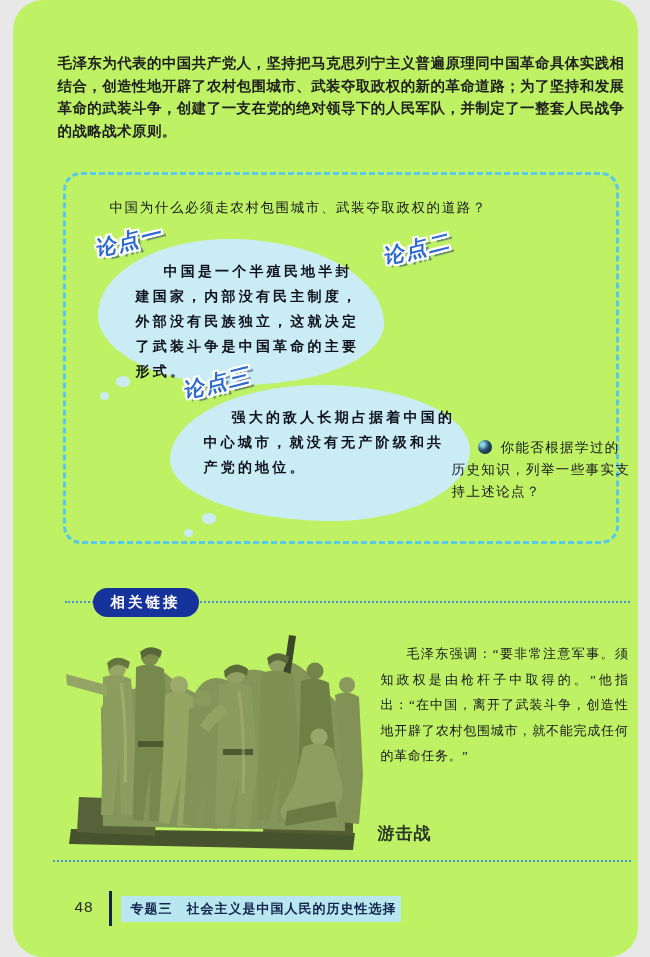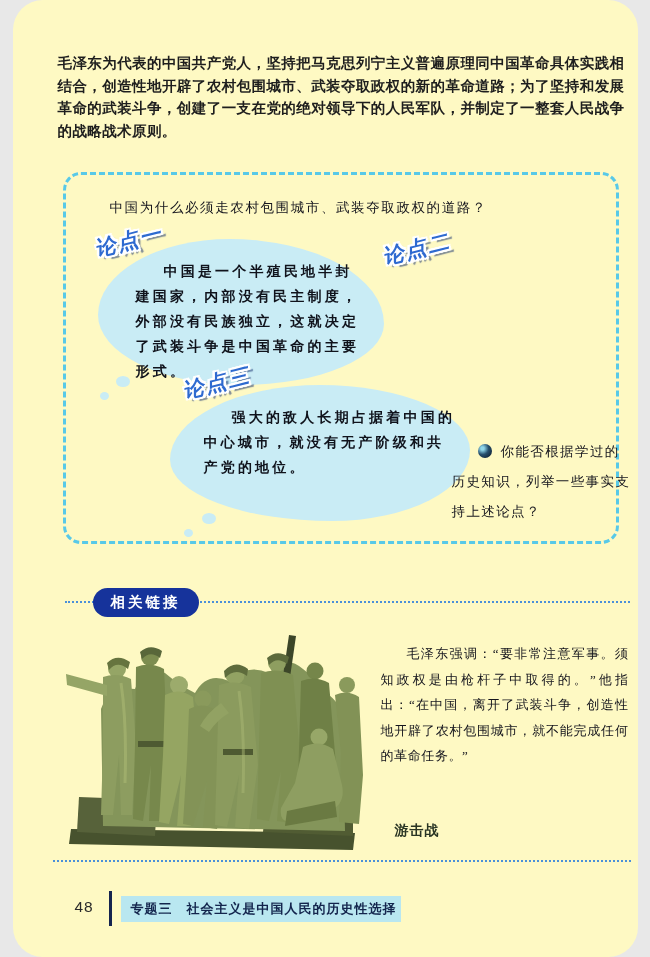--- a/index.html
+++ b/index.html
@@ -1,19 +1,19 @@
 <!DOCTYPE html>
 <html><head>
 <meta charset="utf-8">
 <style>
   * { margin:0; padding:0; box-sizing:border-box; }
   html,body { background:#e8e8e8; }
   .page {
     position:relative; width:625px; height:957px; margin:0 auto;
-    background:#fef9c3; overflow:hidden;
+    background:#bef264; overflow:hidden;
     font-family:"Liberation Sans", sans-serif; color:#1e1e1e;border-radius:30px;
   }
   
   .intro {
     position:absolute; left:45px; top:52px; width:567px;
     font-size:14.5px; font-weight:700; line-height:22.6px;
     letter-spacing:0.4px; text-align:justify; color:#1e1e1e;
   }
   
   .dashed-box {
@@ -59,21 +59,21 @@
       -2px 0 0 #fff, 2px 0 0 #fff, 0 -2px 0 #fff, 0 2px 0 #fff,
       4px 4px 1px rgba(22,48,110,0.55);
   }
   .l1 { left:28px;  top:52px; }
   .l2 { left:316px; top:60px; }
   .l3 { left:116px; top:194px; }
   
   .side-q {
     position:absolute; left:386px; top:262px; width:180px;
     font-family:"Liberation Serif", serif; font-size:13.5px;
-    line-height:30px; letter-spacing:1.4px; color:#15151d;
+    line-height:22px; letter-spacing:1.4px; color:#15151d;
   }
   .globe {
     display:inline-block; width:14px; height:14px; border-radius:50%;
     vertical-align:-2px; margin:0 9px 0 26px;
     background:radial-gradient(circle at 32% 32%, #8fd6ea 12%, #27506e 45%, #0a1626 95%);
   }
   
   .related-row { position:absolute; left:52px; top:601px; width:565px;
                  border-top:2px dotted #4a90d9; }
   .related-badge {
@@ -84,22 +84,22 @@
   
   .statue { position:absolute; left:44px; top:633px; width:314px; height:224px; }
   
   .quote {
     position:absolute; left:368px; top:641px; width:248px;
     font-family:"Liberation Serif", serif; font-size:13px;
     line-height:25.5px; letter-spacing:0.6px; color:#15151d;
     text-indent:2em; text-align:justify;
   }
   .caption {
-    position:absolute; left:382px; top:822px;
-    font-size:14px; font-weight:700; color:#2a3524; letter-spacing:1px;
+    position:absolute; left:365px; top:822px;
+    font-size:17px; font-weight:700; color:#2a3524; letter-spacing:1px;
   }
   .bottom-dotted { position:absolute; left:40px; top:860px; width:578px;
                    border-top:2px dotted #4a90d9; }
   
   .footer { position:absolute; left:12px; top:891px; width:650px; height:40px; }
   .page-num { position:absolute; left:50px; top:7px; font-size:15.5px;
               color:#2a2a2a; letter-spacing:1px; }
   .footer-divider { position:absolute; left:84px; top:0; width:3px; height:35px;
                     background:#15244f; }
   .chapter-band {

